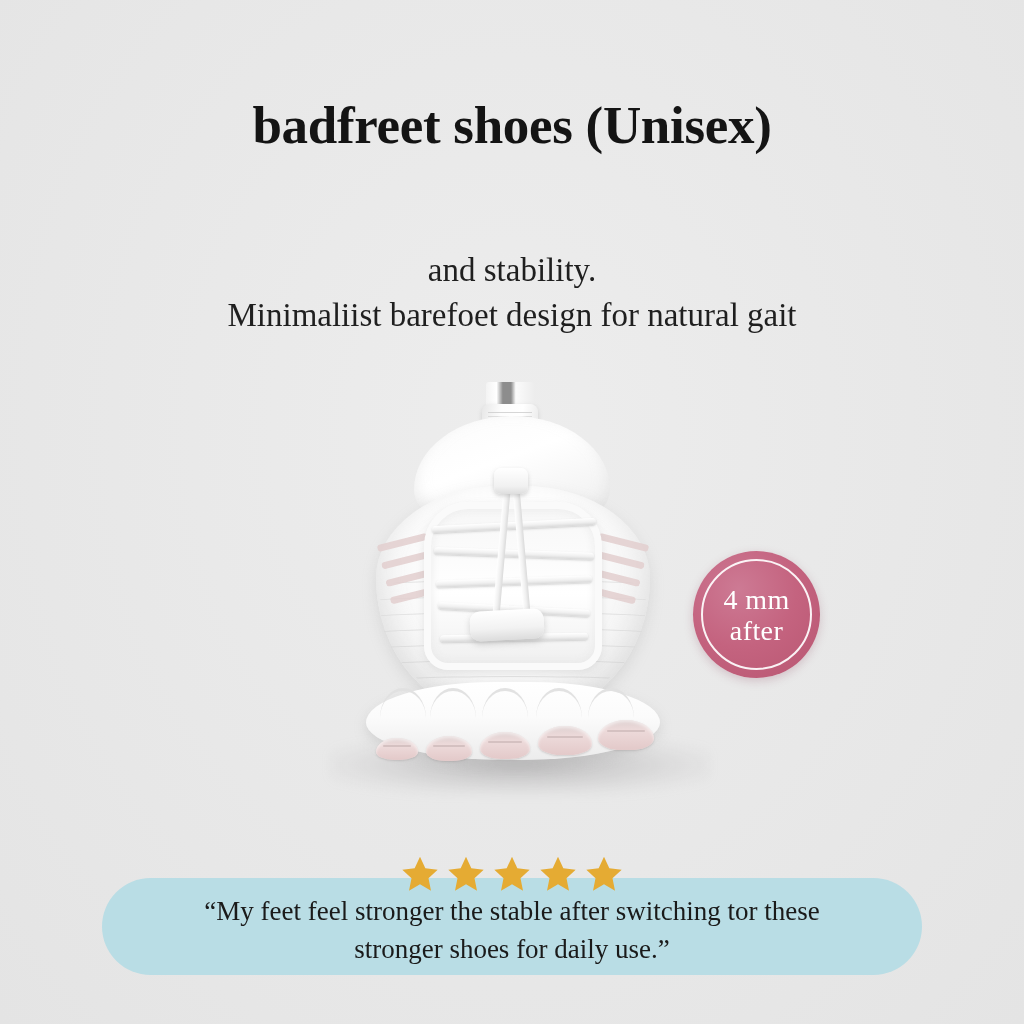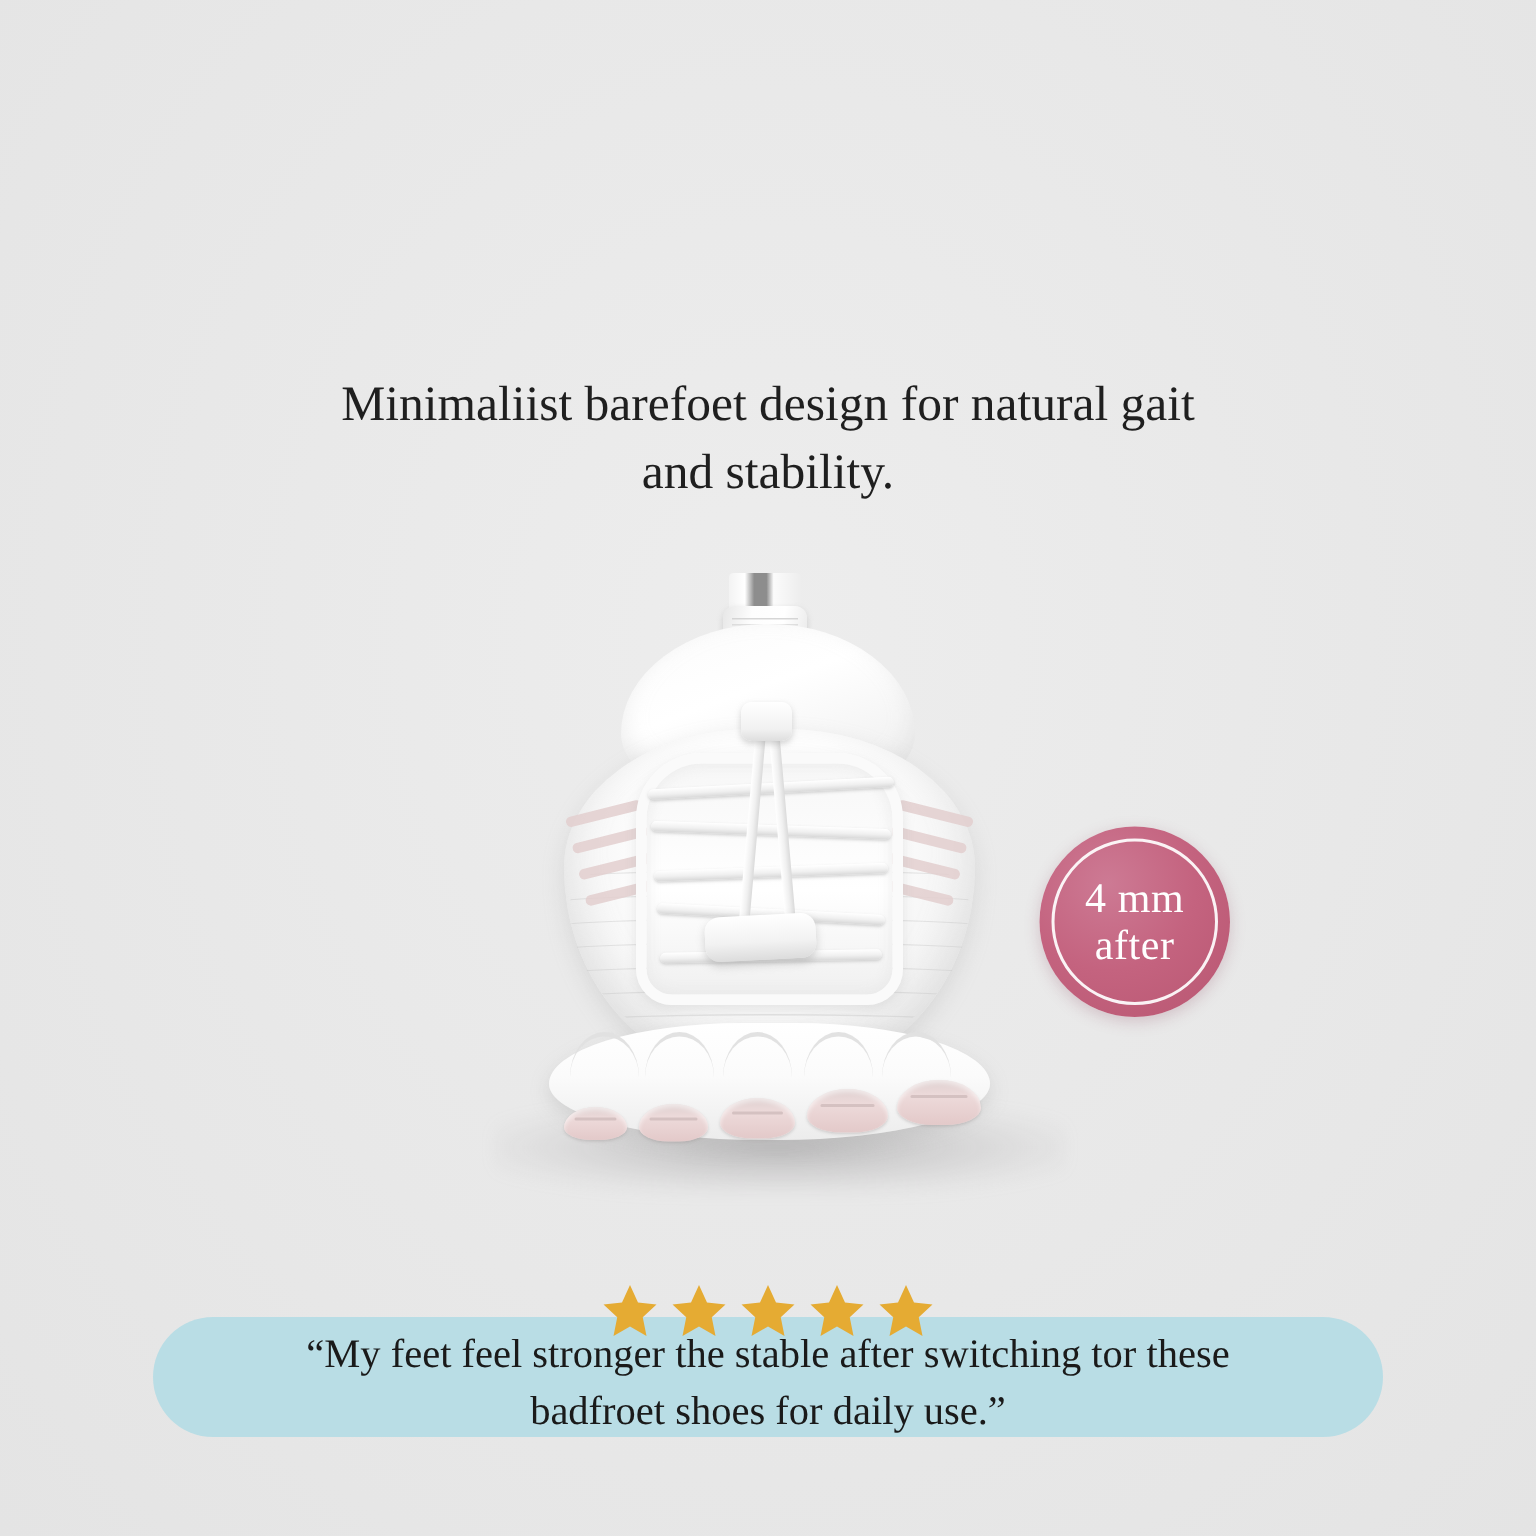--- a/index.html
+++ b/index.html
@@ -318,21 +318,21 @@
     height: 40px;
     margin: 0 1px;
   }
 
   
   .testimonial {
     position: absolute;
     left: 102px;
     top: 878px;
     width: 820px;
-    height: 80px;
+    height: 97px;
     background: #b9dde5;
     border-radius: 50px;
     display: flex;
     align-items: center;
     justify-content: center;
     z-index: 2;
   }
   .testimonial-text {
     width: 760px;
     text-align: center;
@@ -343,25 +343,26 @@
     padding-top: 6px;
   }
   .testimonial-text .ln { display: block; }
 </style>
 </head>
 <body>
 
 <div class="poster">
 
   <h1 class="headline">
+    <span class="ln">badfreet shoes (Unisex)</span>
   </h1>
 
   <p class="subtitle">
+    <span class="ln">and stability.</span>
     <span class="ln">Minimaliist barefoet design for natural gait</span>
-    <span class="ln">and stability.</span>
   </p>
 
   <div class="product-stage">
 
     <div class="ground-shadow"></div>
 
     <div class="shoe">
 
       <div class="tab-top"></div>
       <div class="tab-body"></div>
@@ -456,17 +457,17 @@
     <span class="star">
       <svg viewBox="0 0 24 24" width="40" height="40">
           <polygon points="12,1.6 15.2,8.6 22.6,9.4 17.1,14.5 18.6,22 12,18.2 5.4,22 6.9,14.5 1.4,9.4 8.8,8.6" fill="#e5ab33"></polygon>
         </svg>
     </span>
   </div>
 
   <div class="testimonial">
     <div class="testimonial-text">
       <span class="ln">“My feet feel stronger the stable after switching tor these</span>
-      <span class="ln">badfroet shoes for daily use.”</span>
+      <span class="ln">stronger shoes for daily use.”</span>
     </div>
   </div>
 
 </div>
 
 </body></html>

